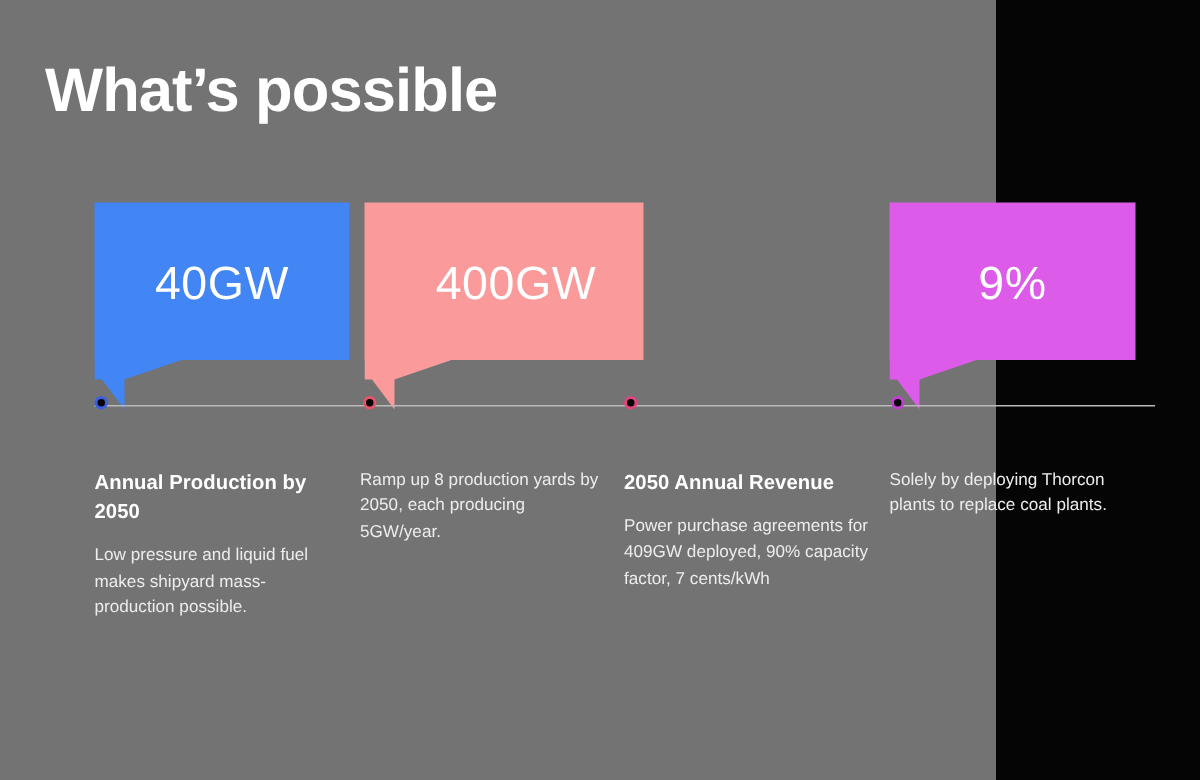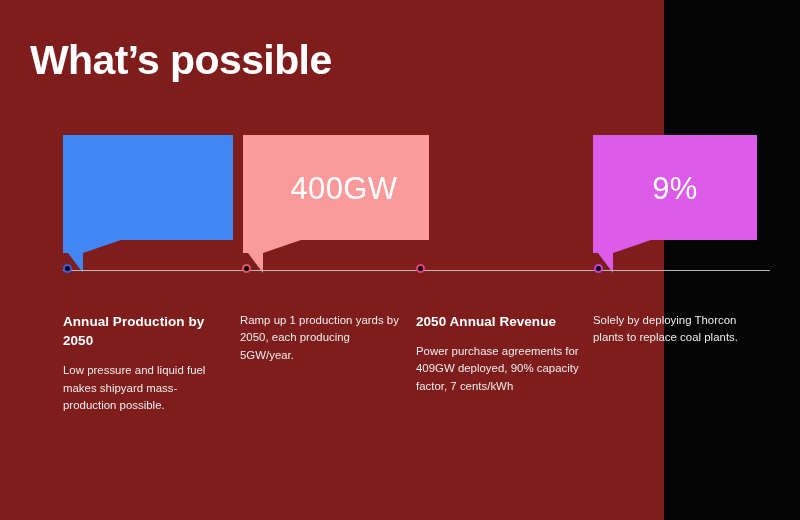--- a/index.html
+++ b/index.html
@@ -14,21 +14,21 @@
     font-family: "Liberation Sans", sans-serif;
     overflow: hidden;
     position: relative;
     -webkit-font-smoothing: antialiased;
   }
 
   .slide {
     position: relative;
     width: 664px;
     height: 520px;
-    background: #7f1d1d;
+    background: #737373;
   }
 
   
   .title {
     position: absolute;
     left: 30px;
     top: 38px;
     font-size: 41px;
     font-weight: bold;
     color: #ffffff;
@@ -183,20 +183,21 @@
 
   <div class="cards">
 
     <div class="card" style="left:63px; width:170px;">
       <div class="card-body" style="background:#4285f4;"></div>
       <div class="tail">
         <svg width="58" height="33" viewBox="0 0 58 33">
           <polygon points="0,0 58,0 20,13 20,33 5,13 0,13" fill="#4285f4"></polygon>
         </svg>
       </div>
+      <div class="card-label">40GW</div>
     </div>
 
     <div class="card" style="left:243px; width:170px;padding-left:16px;">
       <div class="card-body" style="background:#fa9a9a;"></div>
       <div class="tail">
         <svg width="58" height="33" viewBox="0 0 58 33">
           <polygon points="0,0 58,0 20,13 20,33 5,13 0,13" fill="#fa9a9a"></polygon>
         </svg>
       </div>
       <div class="card-label">400GW</div>
@@ -220,21 +221,21 @@
   <div class="marker" style="left:242px; border-color:#e4556b;"></div>
   <div class="marker" style="left:416px; border-color:#e0457f;"></div>
   <div class="marker" style="left:594px; border-color:#c23fd0;"></div>
 
   <div class="col" style="left:63px; width:162px;">
     <p class="col-head">Annual Production by 2050</p>
     <p class="col-body">Low pressure and liquid fuel makes shipyard mass-production possible.</p>
   </div>
 
   <div class="col" style="left:240px; width:162px;">
-    <p class="col-body">Ramp up 1 production yards by 2050, each producing 5GW/year.</p>
+    <p class="col-body">Ramp up 8 production yards by 2050, each producing 5GW/year.</p>
   </div>
 
   <div class="col" style="left:416px; width:165px;">
     <p class="col-head">2050 Annual Revenue</p>
     <p class="col-body">Power purchase agreements for 409GW deployed, 90% capacity factor, 7 cents/kWh</p>
   </div>
 
   <div class="col" style="left:593px; width:165px;">
     <p class="col-body">Solely by deploying Thorcon plants to replace coal plants.</p>
   </div>

